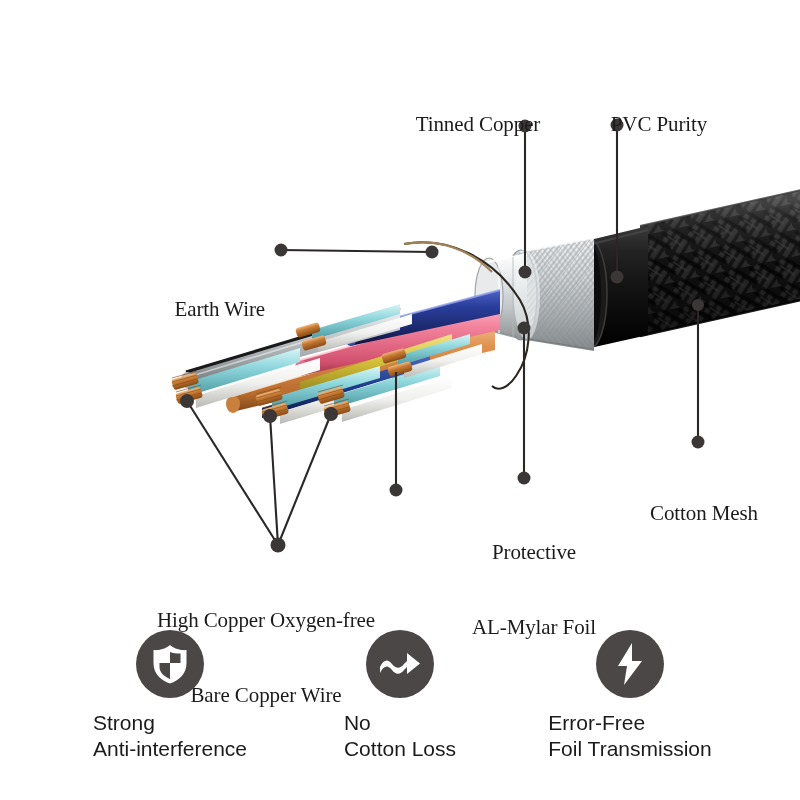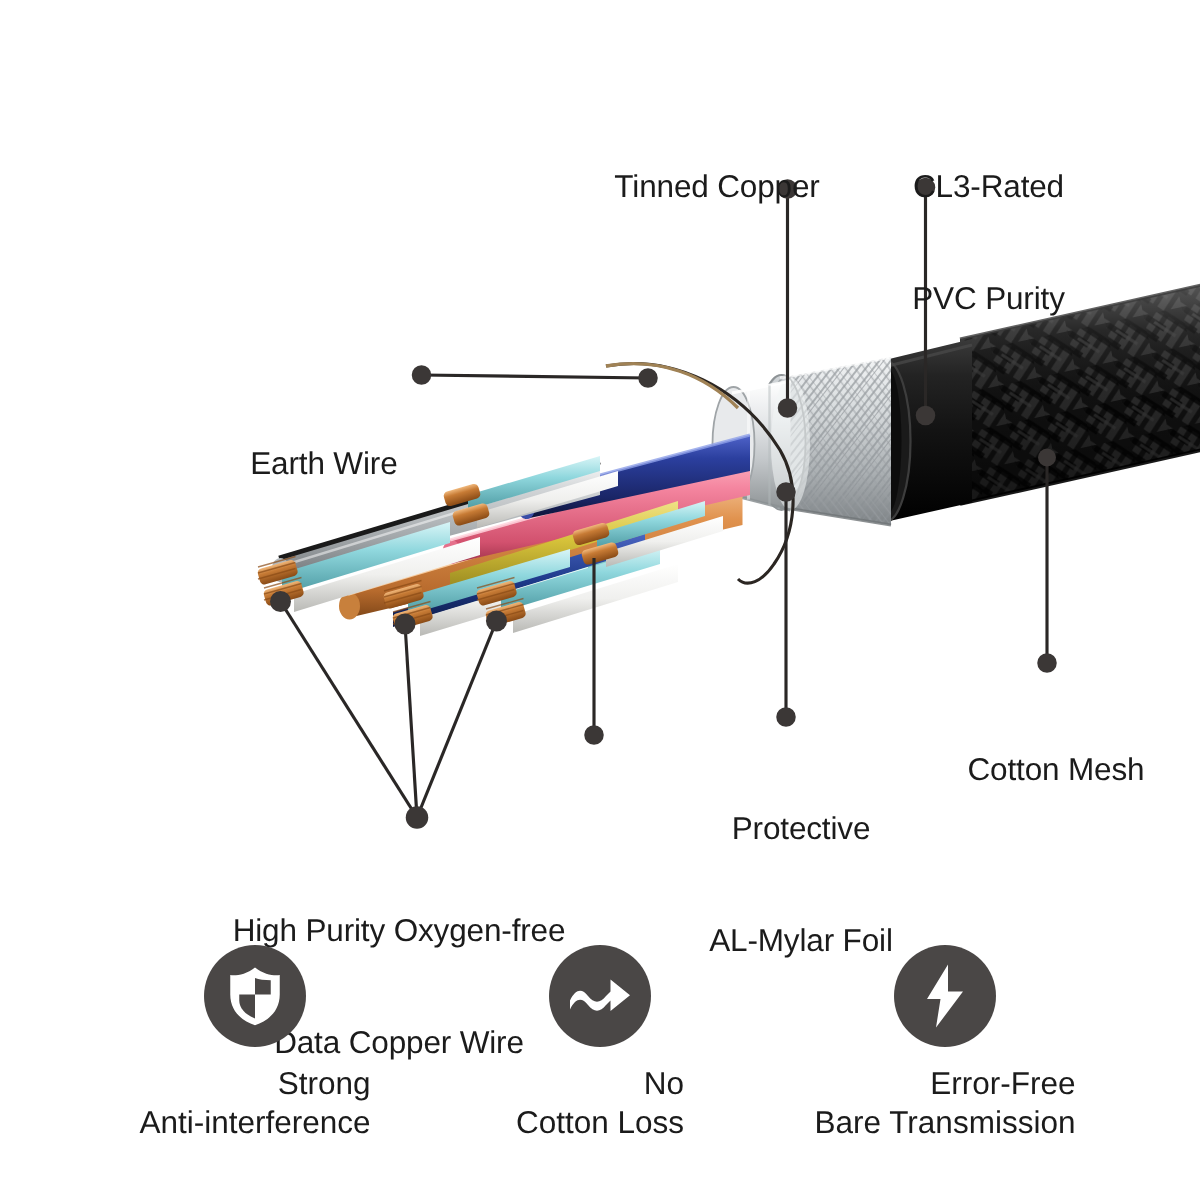--- a/index.html
+++ b/index.html
@@ -19,21 +19,21 @@
   }
   #stage svg.layer {
     position: absolute;
     left: 0;
     top: 0;
     width: 800px;
     height: 800px;
   }
   .callout-text {
     position: absolute;
-    font-family: Liberation Sans, sans-serif;
+    font-family: Liberation Serif, serif;
     font-size: 21px;
     line-height: 25px;
     color: #1b1b1b;
     white-space: pre;
     letter-spacing: -0.1px;
   }
   .ct-center { text-align: center; transform: translateX(-50%); }
   .ct-right  { text-align: right; transform: translateX(-100%); }
 
   .feature-row {
@@ -60,21 +60,21 @@
     background: #4a4746;
     display: flex;
     align-items: center;
     justify-content: center;
     margin-bottom: 12px;
   }
   .feature-label {
     font-size: 21px;
     line-height: 26px;
     color: #1b1b1b;
-    text-align: right;
+    text-align: left;
     white-space: pre-line;
   }
 </style>
 </head>
 <body>
 
 <div id="stage">
 
   <svg class="layer" viewBox="0 0 800 800">
     <defs>
@@ -349,41 +349,40 @@
       <circle cx="331" cy="414" r="7"></circle>
       <circle cx="278" cy="545" r="7.5"></circle>
     </g>
   </svg>
 
   <div class="callout-text ct-center" style="left:478px; top:62px;">
     <div>Tinned Copper</div>
   </div>
 
   <div class="callout-text ct-center" style="left:659px; top:62px;">
-    <div>CL3-Rated</div>
     <div>PVC Purity</div>
   </div>
 
   <div class="callout-text ct-right" style="left:265px; top:247px;">
     <div>Earth Wire</div>
   </div>
 
   <div class="callout-text ct-center" style="left:704px; top:451px;">
     <div>Cotton Mesh</div>
   </div>
 
   <div class="callout-text ct-center" style="left:534px; top:490px;">
     <div>Protective</div>
     <div>AL-Mylar Foil</div>
   </div>
 
 
   <div class="callout-text ct-center" style="left:266px; top:558px;">
-    <div>High Purity Oxygen-free</div>
-    <div>Data Copper Wire</div>
+    <div>High Copper Oxygen-free</div>
+    <div>Bare Copper Wire</div>
   </div>
 
   <div class="feature-row">
 
     <div class="feature">
       <div class="feature-icon">
         <svg width="40" height="42" viewBox="0 0 40 42">
           <path d="M20 2 C 14 7 7 7.5 3.5 7 L 3.5 20 C 3.5 31 11 37.5 20 40.5 C 29 37.5 36.5 31 36.5 20 L 36.5 7 C 33 7.5 26 7 20 2 Z" fill="#ffffff"></path>
           <path d="M20 9 L 20 20 L 30.5 20 L 30.5 10.5 C 26.5 10.5 22.5 10 20 9 Z" fill="#4a4746"></path>
           <path d="M20 20 L 30.5 20 L 30.5 26 C 30.5 30 26 33.5 20 36 Z" fill="#4a4746" opacity="0"></path>
@@ -404,18 +403,18 @@
 Cotton Loss</div>
     </div>
 
     <div class="feature">
       <div class="feature-icon">
         <svg width="28" height="44" viewBox="0 0 28 44">
           <path d="M16 1 L 2 24 L 11 24 L 8 43 L 26 19 L 16 19 Z" fill="#ffffff"></path>
         </svg>
       </div>
       <div class="feature-label">Error-Free
-Bare Transmission</div>
+Foil Transmission</div>
     </div>
 
   </div>
 
 </div>
 
 </body></html>

